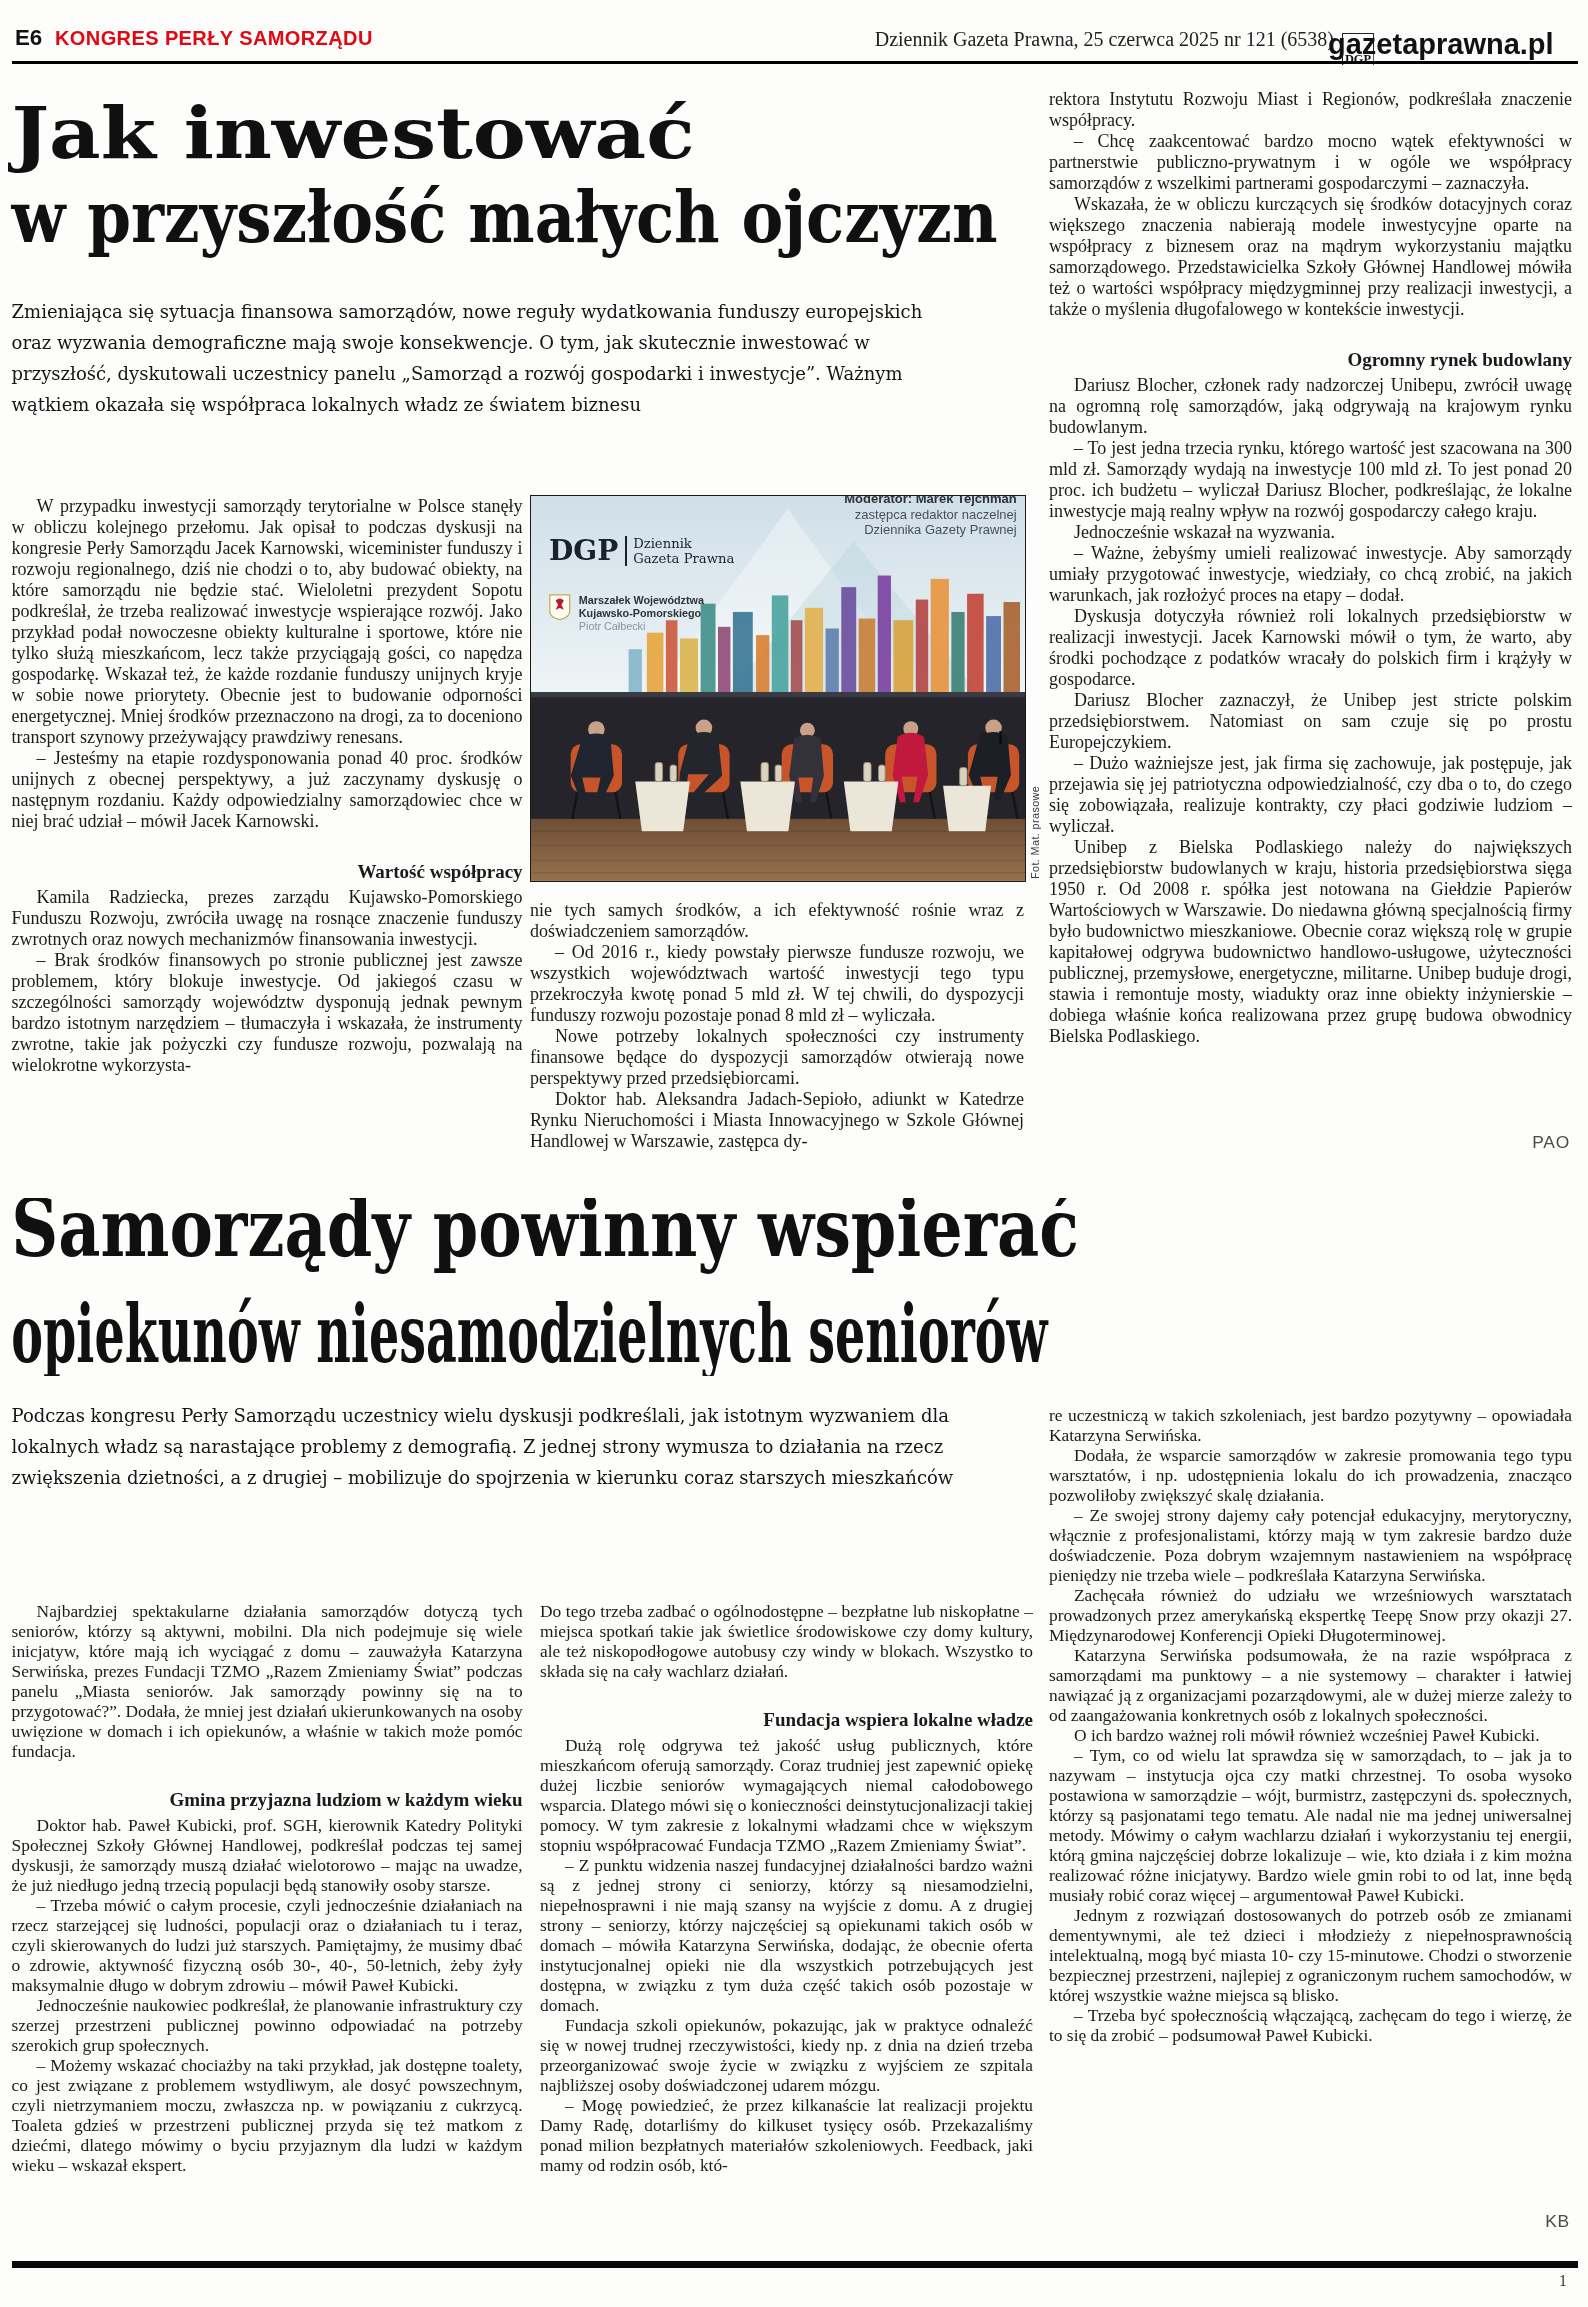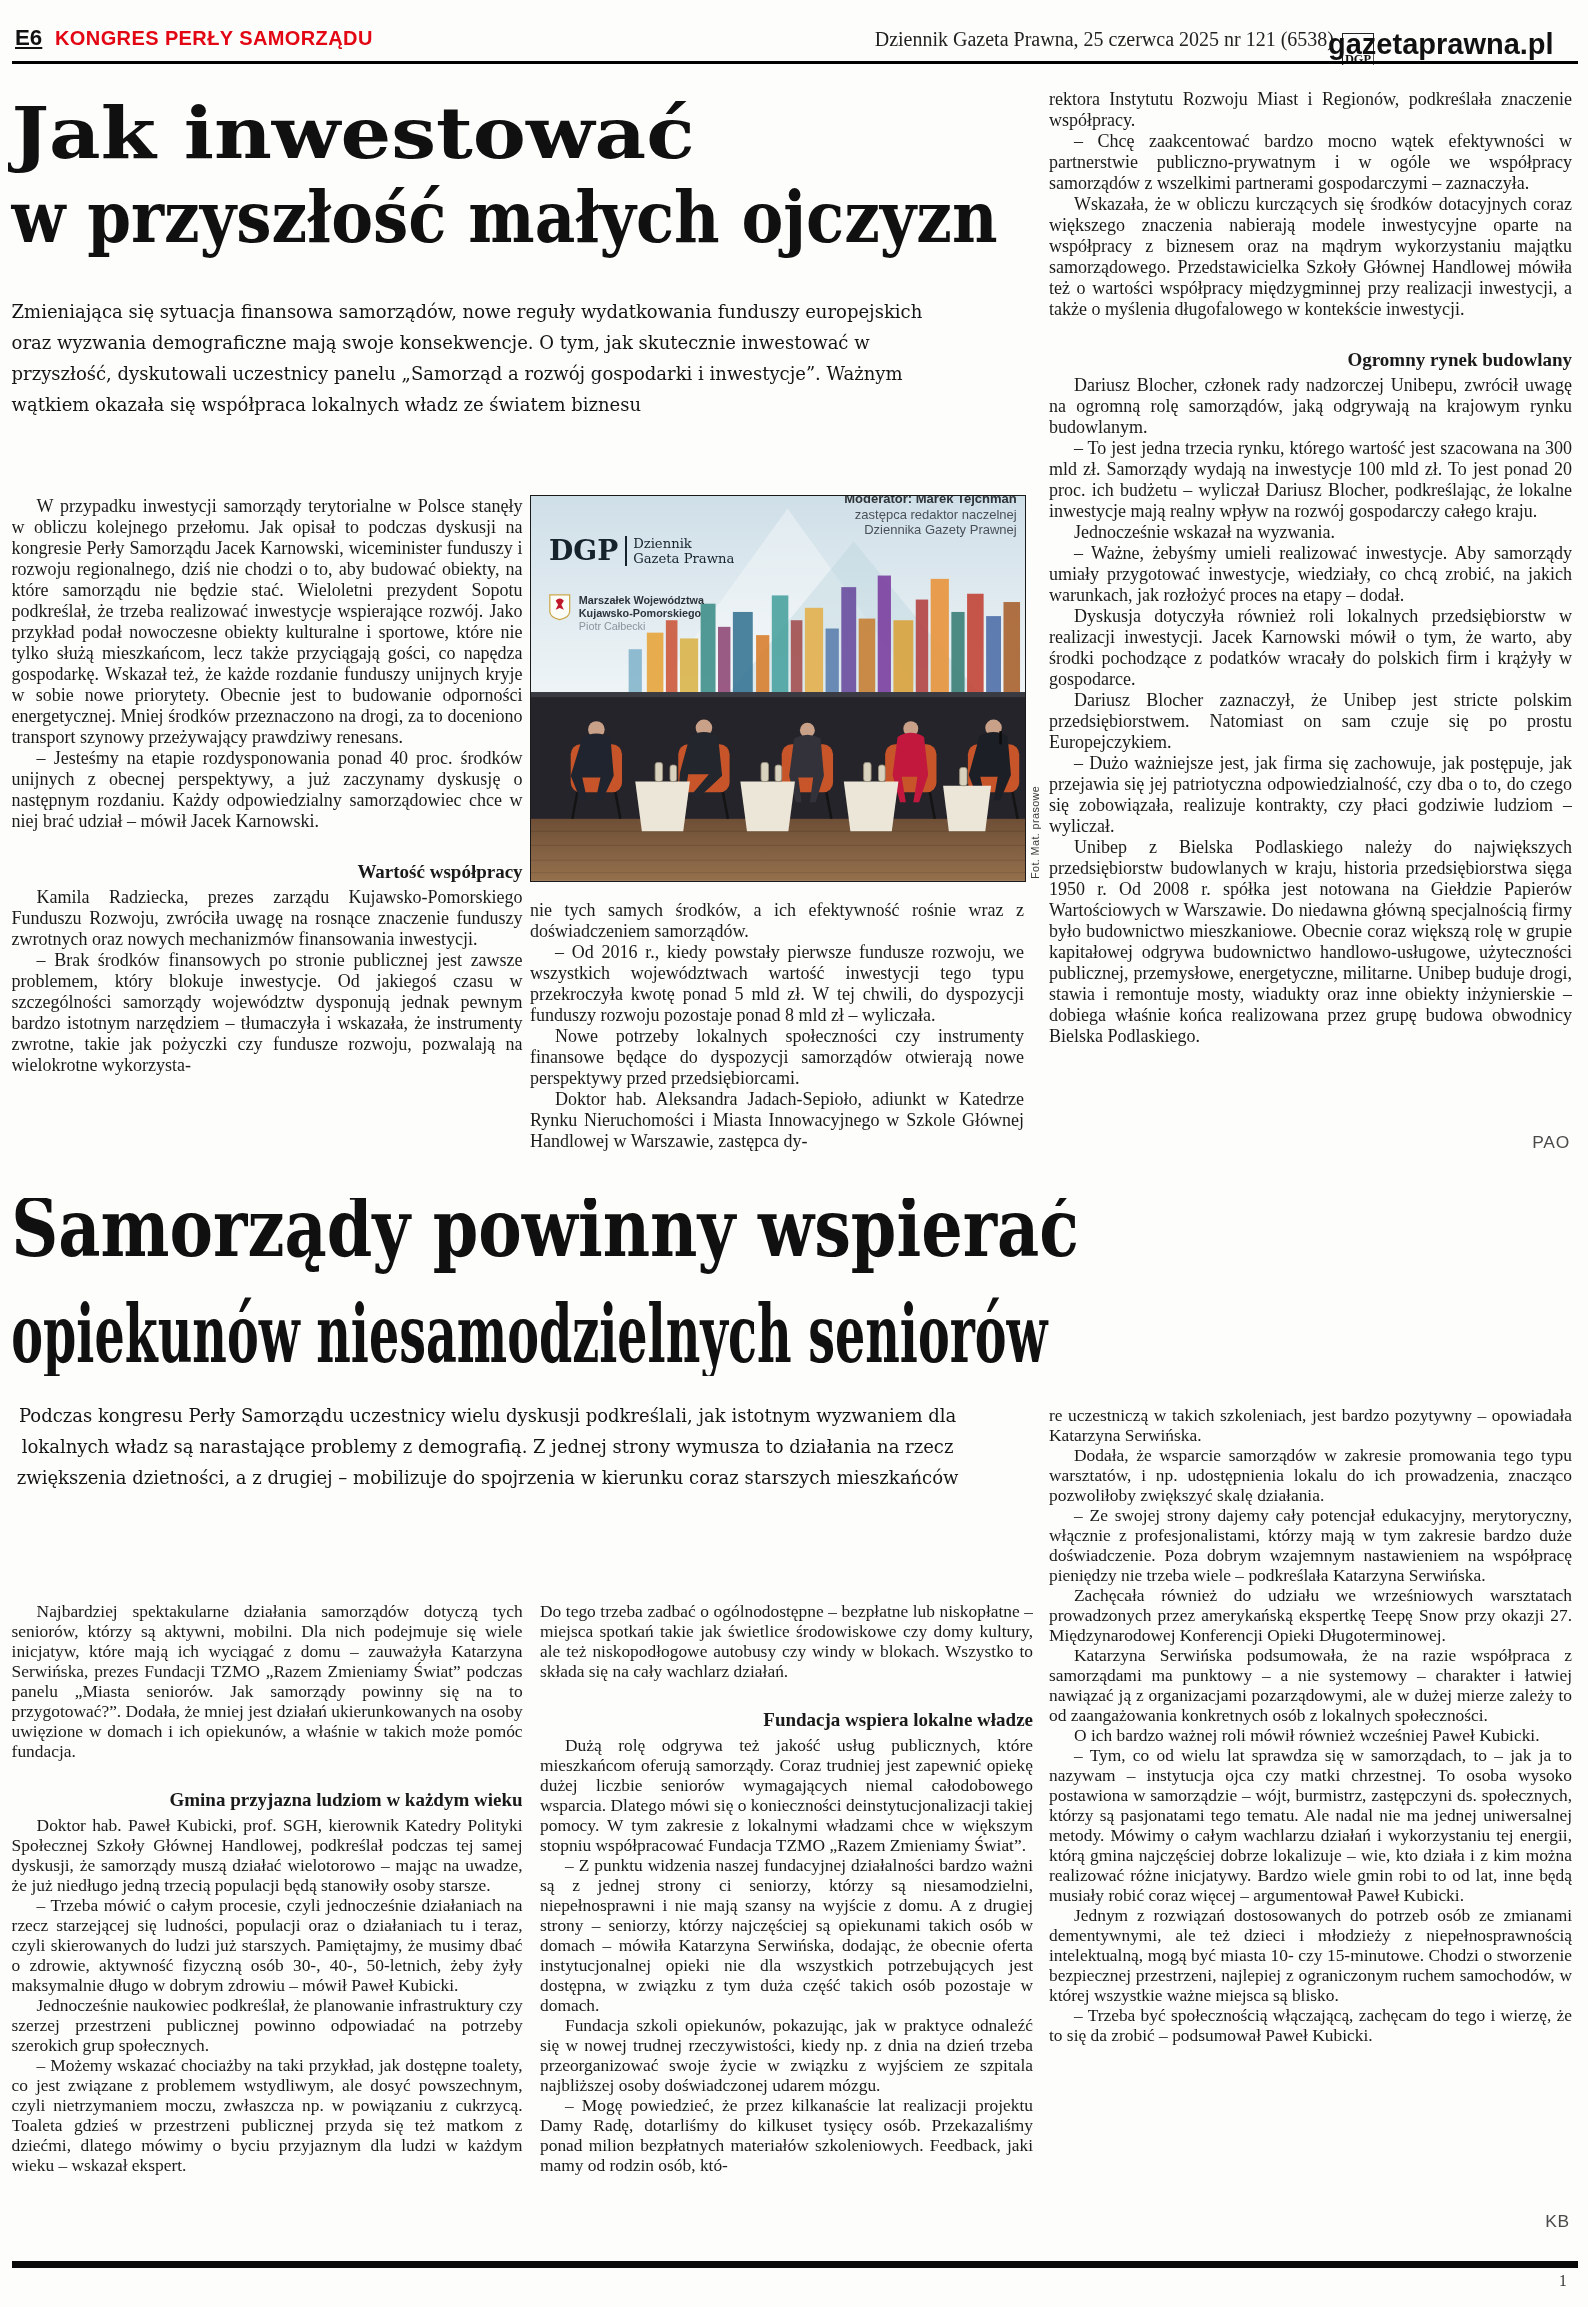--- a/index.html
+++ b/index.html
@@ -1,20 +1,20 @@
 <!DOCTYPE html>
 <html lang="pl" style="font-size:13.2px"><head>
 <meta charset="utf-8">
 <style>
   html,body{margin:0;padding:0;background:#e8e8e6;}
   .page{position:relative;width:1589px;height:2307px;margin:0 auto;background:#fdfdfb;
         color:#1a1a1a;font-family:"Liberation Serif",serif;overflow:hidden;}
   .abs{position:absolute;}
   
-  .pagecode{left:15px;top:25px;font-family:"Liberation Sans",sans-serif;font-weight:bold;font-size:22.3px;color:#111;text-decoration:underline;}
+  .pagecode{left:15px;top:25px;font-family:"Liberation Sans",sans-serif;font-weight:bold;font-size:22.3px;color:#111;}
   .kicker{left:55px;top:26.5px;font-family:"Liberation Sans",sans-serif;font-weight:bold;font-size:20px;letter-spacing:0.4px;}
   .issue{right:255px;top:28px;font-size:20px;color:#222;}
   .dgpbox{left:1342px;top:33px;width:30px;height:30px;border:1.7px solid #222;}
   .dgpbox span{position:absolute;left:50%;bottom:-3.3px;transform:translateX(-50%);
        background:#fdfdfb;padding:0 1.7px;font-size:12.4px;font-weight:bold;color:#111;}
   .site{left:1328px;top:28px;font-family:"Liberation Sans",sans-serif;font-weight:bold;font-size:29px;color:#111;}
   .rule-top{left:11.6px;top:61px;width:1566px;height:2.5px;background:#000;}
   
   .hsvg text{font-family:"DejaVu Serif",serif;font-weight:bold;fill:#101010;}
   
@@ -243,21 +243,21 @@
       <p class="para">Unibep z Bielska Podlaskiego należy do największych przedsiębiorstw budowlanych w kraju, historia przedsiębiorstwa sięga 1950 r. Od 2008 r. spółka jest notowana na Giełdzie Papierów Wartościowych w Warszawie. Do niedawna główną specjalnością firmy było budownictwo mieszkaniowe. Obecnie coraz większą rolę w grupie kapitałowej odgrywa budownictwo handlowo-usługowe, użyteczności publicznej, przemysłowe, energetyczne, militarne. Unibep buduje drogi, stawia i remontuje mosty, wiadukty oraz inne obiekty inżynierskie – dobiega właśnie końca realizowana przez grupę budowa obwodnicy Bielska Podlaskiego.</p>
     </div>
 
   <div class="byline" style="left:1049px;top:1132px;width:521px;">PAO</div>
 
   <svg class="abs hsvg" style="left:8.3px;top:1198px;" width="1109" height="178" viewBox="0 0 1340 215">
     <text x="4" y="70" font-size="98" textLength="1290" lengthAdjust="spacingAndGlyphs">Samorządy powinny wspierać</text>
     <text x="4" y="198" font-size="98" textLength="1252" lengthAdjust="spacingAndGlyphs">opiekunów niesamodzielnych seniorów</text>
   </svg>
 
-  <div class="abs lede" style="top:1400px;text-align:center;">Podczas kongresu Perły Samorządu uczestnicy wielu dyskusji podkreślali, jak istotnym wyzwaniem dla lokalnych władz są narastające problemy z demografią. Z jednej strony wymusza to działania na rzecz zwiększenia dzietności, a z drugiej – mobilizuje do spojrzenia w kierunku coraz starszych mieszkańców</div>
+  <div class="abs lede" style="top:1400px;">Podczas kongresu Perły Samorządu uczestnicy wielu dyskusji podkreślali, jak istotnym wyzwaniem dla lokalnych władz są narastające problemy z demografią. Z jednej strony wymusza to działania na rzecz zwiększenia dzietności, a z drugiej – mobilizuje do spojrzenia w kierunku coraz starszych mieszkańców</div>
 
   <div class="col tight" style="left:11.6px;top:1601px;width:511px;height:660px;">
       <p class="para">Najbardziej spektakularne działania samorządów dotyczą tych seniorów, którzy są aktywni, mobilni. Dla nich podejmuje się wiele inicjatyw, które mają ich wyciągać z domu – zauważyła Katarzyna Serwińska, prezes Fundacji TZMO „Razem Zmieniamy Świat” podczas panelu „Miasta seniorów. Jak samorządy powinny się na to przygotować?”. Dodała, że mniej jest działań ukierunkowanych na osoby uwięzione w domach i ich opiekunów, a właśnie w takich może pomóc fundacja.</p>
       <h3 class="subhead">Gmina przyjazna ludziom w każdym wieku</h3>
       <p class="para">Doktor hab. Paweł Kubicki, prof. SGH, kierownik Katedry Polityki Społecznej Szkoły Głównej Handlowej, podkreślał podczas tej samej dyskusji, że samorządy muszą działać wielotorowo – mając na uwadze, że już niedługo jedną trzecią populacji będą stanowiły osoby starsze.</p>
       <p class="para">– Trzeba mówić o całym procesie, czyli jednocześnie działaniach na rzecz starzejącej się ludności, populacji oraz o działaniach tu i teraz, czyli skierowanych do ludzi już starszych. Pamiętajmy, że musimy dbać o zdrowie, aktywność fizyczną osób 30-, 40-, 50-letnich, żeby żyły maksymalnie długo w dobrym zdrowiu – mówił Paweł Kubicki.</p>
       <p class="para">Jednocześnie naukowiec podkreślał, że planowanie infrastruktury czy szerzej przestrzeni publicznej powinno odpowiadać na potrzeby szerokich grup społecznych.</p>
       <p class="para">– Możemy wskazać chociażby na taki przykład, jak dostępne toalety, co jest związane z problemem wstydliwym, ale dosyć powszechnym, czyli nietrzymaniem moczu, zwłaszcza np. w powiązaniu z cukrzycą. Toaleta gdzieś w przestrzeni publicznej przyda się też matkom z dziećmi, dlatego mówimy o byciu przyjaznym dla ludzi w każdym wieku – wskazał ekspert.</p>
     </div>
 

